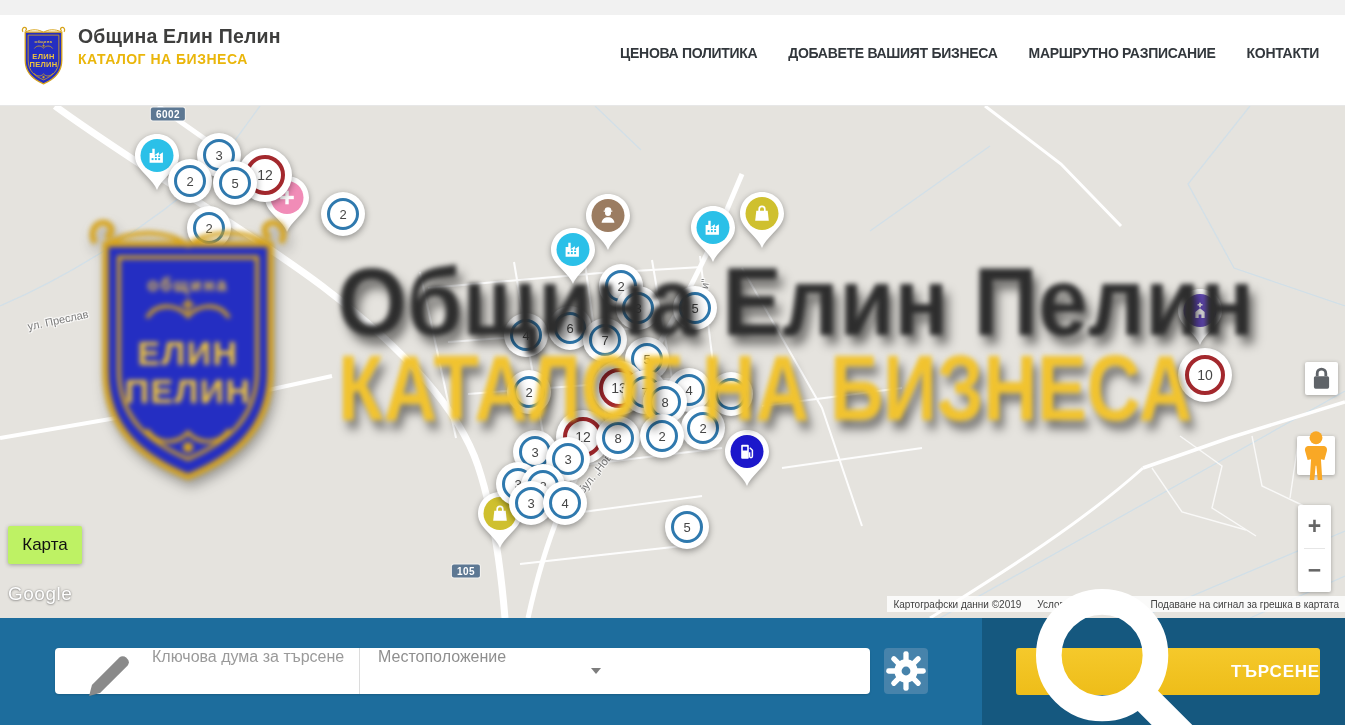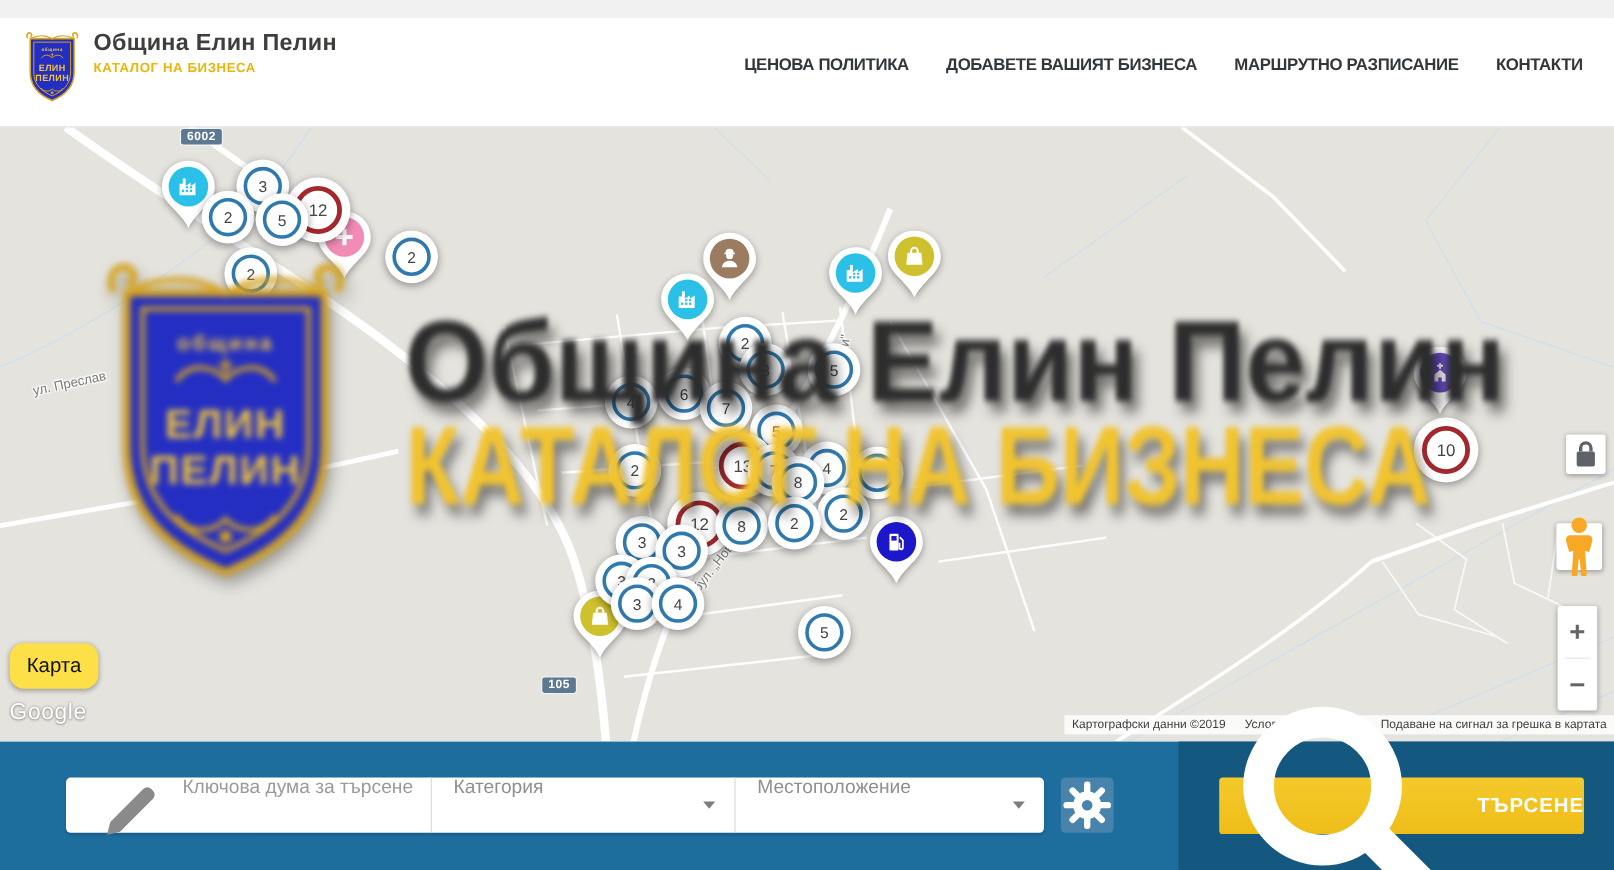--- a/index.html
+++ b/index.html
@@ -6,21 +6,21 @@
   body{font-family:"Liberation Sans",sans-serif;background:#fff}
   .page{position:relative;width:1345px;height:725px;overflow:hidden;background:#fff}
 
   
   header{position:absolute;top:0;left:0;right:0;height:106px;background:#fff;border-bottom:1px solid #e7e7e7}
   .topstrip{position:absolute;top:0;left:0;right:0;height:15px;background:#f1f1f1}
   .brand{position:absolute;left:20px;top:25px;display:flex;gap:11px;text-decoration:none;cursor:pointer}
   .brand-logo{width:47px;height:64px;display:block}
   .brand-logo svg{width:100%;height:100%}
   .brand-title{display:block;font-size:19.5px;font-weight:700;color:#3e3e3d;letter-spacing:.2px}
-  .brand-subtitle{display:block;font-size:11px;font-weight:700;color:#eab60b;letter-spacing:.5px;margin-top:3px}
+  .brand-subtitle{display:block;font-size:14px;font-weight:700;color:#eab60b;letter-spacing:.5px;margin-top:3px}
   nav{position:absolute;right:26px;top:0;height:106px;display:flex;align-items:center;gap:31px}
   nav a{font-size:14px;font-weight:700;color:#32373c;text-decoration:none;letter-spacing:-.3px;cursor:pointer;white-space:nowrap}
 
   
   .map{position:absolute;top:106px;left:0;width:1345px;height:512px;background:#e5e3de;overflow:hidden;cursor:grab}
   .roads{position:absolute;inset:0;width:100%;height:100%}
   .layer{position:absolute;inset:0;pointer-events:none}
   .rshield{position:absolute;transform:translate(-50%,-50%);background:#5d7893;color:#fff;font-size:10px;font-weight:700;padding:1px 5px;border-radius:2px;letter-spacing:.5px;box-shadow:0 0 0 1px rgba(255,255,255,.5)}
   .slabel{position:absolute;color:#7b7b7b;font-size:11px;white-space:nowrap;
     text-shadow:1px 1px 1px #fff,-1px -1px 1px #fff,1px -1px 1px #fff,-1px 1px 1px #fff}
@@ -37,21 +37,21 @@
   .wm-logo{position:absolute;left:85px;top:104px;width:206px;height:292px;filter:blur(2.6px) drop-shadow(3px 7px 6px rgba(0,0,0,.35))}
   .wm-logo svg{width:100%;height:100%}
   .wm-l1{position:absolute;left:337px;top:148px;font-size:96px;font-weight:700;color:#2d2d2d;white-space:nowrap;
     transform:scaleX(.935);transform-origin:left top;filter:blur(2.6px);text-shadow:6px 9px 10px rgba(0,0,0,.55);line-height:1}
   .wm-l2{position:absolute;left:338px;top:236px;font-size:93px;font-weight:700;color:#f1c32f;white-space:nowrap;
     transform:scaleX(.80);transform-origin:left top;filter:blur(2.6px);text-shadow:6px 9px 10px rgba(0,0,0,.5);line-height:1}
   .sh-small{font-size:12px;font-weight:700;fill:#eec43e;text-anchor:middle;letter-spacing:1.5px}
   .sh-big{font-size:23px;font-weight:700;fill:#eec43e;text-anchor:middle;letter-spacing:1px}
 
   
-  .maptype{position:absolute;left:8px;top:430px;display:flex;background:#fde047;border-radius:12px;box-shadow:0 1px 4px rgba(0,0,0,.3);height:38px;overflow:hidden}
+  .maptype{position:absolute;left:8px;top:420px;display:flex;background:#bef264;border-radius:2px;box-shadow:0 1px 4px rgba(0,0,0,.3);height:38px;overflow:hidden}
   .mt{display:flex;align-items:center;justify-content:center;font-size:17px;cursor:pointer}
   .mt-map{width:74px;color:#111;font-weight:500}
   .mt-sat{width:106px;color:#666;border-left:1px solid #e6e6e6}
   .glogo{position:absolute;left:8px;top:477px;color:#fff;font-size:19px;font-weight:500;letter-spacing:.5px;cursor:pointer;
     text-shadow:0 0 2px rgba(80,80,80,.6),0 1px 2px rgba(80,80,80,.4)}
   .attrib{position:absolute;right:0;top:490px;height:16px;display:flex;align-items:center;background:rgba(255,255,255,.8);font-size:10px;color:#3f3f3f;padding:0 6px;gap:16px;white-space:nowrap}
   .attrib a{color:#3f3f3f;text-decoration:none;cursor:pointer}
   .lockbtn{position:absolute;left:1305px;top:256px;width:33px;height:33px;background:#fff;border:none;border-radius:2px;box-shadow:0 1px 4px rgba(0,0,0,.3);color:#5f6368;display:flex;align-items:center;justify-content:center;cursor:pointer}
   .lockbtn svg{width:15px;height:15px}
   .pegman{position:absolute;left:1297px;top:330px;width:38px;height:39px;background:#fff;border:none;border-radius:2px;box-shadow:0 1px 4px rgba(0,0,0,.3);color:#f9a825;display:flex;align-items:center;justify-content:center;cursor:grab}
@@ -503,24 +503,20 @@
     </div>
     <div class="fields">
       <label class="f f-key">
         <span style="display:flex">
             <svg viewBox="0 0 20 20" fill="currentColor" style="width:100%;height:100%">
               <path d="M2.9 17.1l1-3.9L13.7 3.4a1.7 1.7 0 0 1 2.4 0l.5.5a1.7 1.7 0 0 1 0 2.4L6.8 16.1z"></path>
             </svg>
           </span>
         <input type="text" placeholder="Ключова дума за търсене" style="">
       </label>
-      <div class="f f-cat">
-        <span class="val">Категория</span>
-        <span class="caret"></span>
-      </div>
       <div class="f f-loc">
         <span class="val">Местоположение</span>
         <span class="caret"></span>
       </div>
     </div>
     <button class="gearbtn">
       <span style="display:flex">
           <svg viewBox="0 0 20 20" fill="currentColor" style="width:100%;height:100%">
             <circle cx="10" cy="10" r="5.3"></circle>
             <rect x="8.8" y="1" width="2.4" height="18" rx="1.1"></rect>

